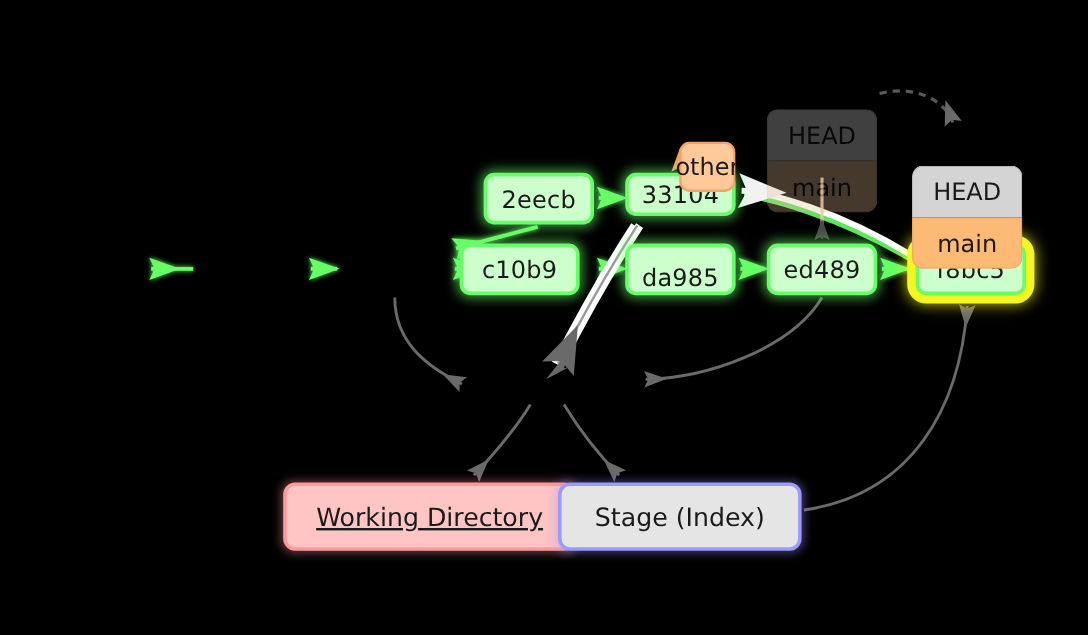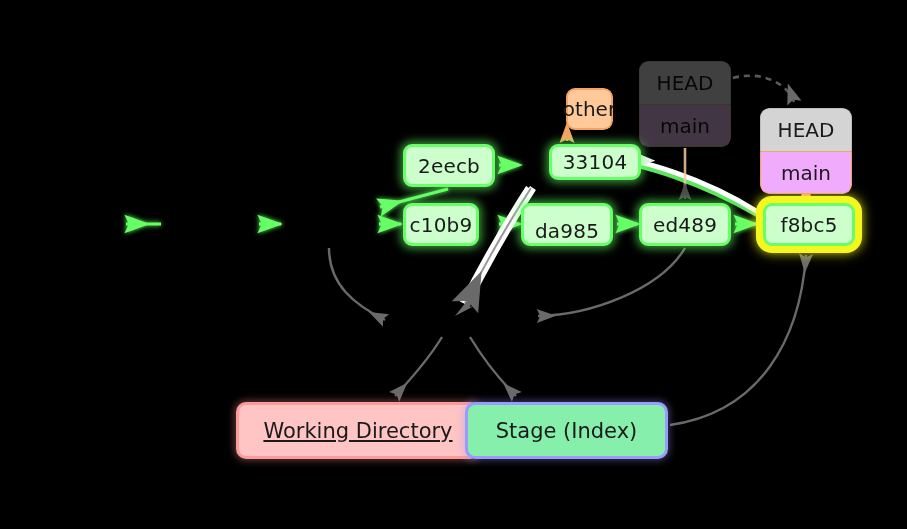--- a/index.html
+++ b/index.html
@@ -43,37 +43,38 @@
     box-shadow: 0 0 0 7px #f5f520, 0 0 12px 7px rgba(245,245,32,0.85);
   }
 
   
   .ref {
     position: absolute;
     box-sizing: border-box;
     border-radius: 9px;
     overflow: hidden;
     z-index: 6;
+    margin-top: 30px;
   }
   .ref-row {
     box-sizing: border-box;
     display: flex;
     align-items: center;
     justify-content: center;
     font-size: 20px;
     color: #1a1a1a;
   }
   .ref-head {
     background: #d4d4d4;
     border: 1px solid #bdbdbd;
     border-bottom: none;
     border-radius: 9px 9px 0 0;
   }
   .ref-branch {
-    background: #f0abfc;
+    background: #fdba74;
     border: 1px solid #f0a860;
     border-radius: 0 0 9px 9px;
   }
   .ref-single {
     background: #ffc999;
     border: 2px solid #f5a263;
     border-radius: 9px;
   }
   .ghost {
     opacity: 0.30;
@@ -91,21 +92,21 @@
     font-size: 21px;
     color: #1a1a1a;
     z-index: 5;
   }
   .area.workdir {
     background: #ffc4c4;
     border: 3px solid #ff9a9a;
     box-shadow: 0 0 7px 2px rgba(255,150,150,0.35);
   }
   .area.stage {
-    background: #86efac;
+    background: #e5e5e5;
     border: 3px solid #9a9aff;
     box-shadow: 0 0 7px 2px rgba(150,150,255,0.35);
   }
 </style>
 </head>
 <body>
 
 <div id="stage">
 
   <svg id="edges" viewBox="0 0 907 529" width="907" height="529">
@@ -170,36 +171,36 @@
 
     <g>
       <path d="M329,248 C329,285 355,305 385,320" stroke="#6a6a6a" stroke-width="2.4" fill="none" marker-end="url(#mk-gray)"></path>
       <path d="M685,248 C660,290 590,315 538,316" stroke="#6a6a6a" stroke-width="2.4" fill="none" marker-end="url(#mk-gray)"></path>
       <path d="M442,337 C428,360 410,380 395,396" stroke="#6a6a6a" stroke-width="2.4" fill="none" marker-end="url(#mk-gray)"></path>
       <path d="M470,337 C484,360 500,380 516,396" stroke="#6a6a6a" stroke-width="2.4" fill="none" marker-end="url(#mk-gray)"></path>
       <path d="M670,425 C760,412 800,340 806,255" stroke="#6a6a6a" stroke-width="2.4" fill="none" marker-end="url(#mk-gray)"></path>
     </g>
   </svg>
 
-  <div class="commit" style="left:403px;top:203px;width:76px;height:43px;">
+  <div class="commit" style="left:383px;top:203px;width:100px;height:43px;">
     <span>c10b9</span>
   </div>
   <div class="commit" style="left:521px;top:203px;width:92px;height:43px;align-items:flex-end;">
     <span>da985</span>
   </div>
   <div class="commit" style="left:639px;top:203px;width:92px;height:43px;">
     <span>ed489</span>
   </div>
   <div class="commit highlighted" style="left:763px;top:203px;width:92px;height:43px;">
     <span>f8bc5</span>
   </div>
   <div class="commit" style="left:403px;top:144px;width:92px;height:43px;">
     <span>2eecb</span>
   </div>
-  <div class="commit" style="left:521px;top:144px;width:92px;height:36px;margin-left:28px;">
+  <div class="commit" style="left:521px;top:144px;width:92px;height:36px;">
     <span>33104</span>
   </div>
 
   <div class="ref" style="left:521px;top:88px;width:92px;height:42px;padding-left:45px;">
     <div class="ref-row ref-single" style="height:42px;">
       <span>other</span>
     </div>
   </div>
 
   <div class="ref ghost" style="left:639px;top:61px;width:92px;height:86px;">

